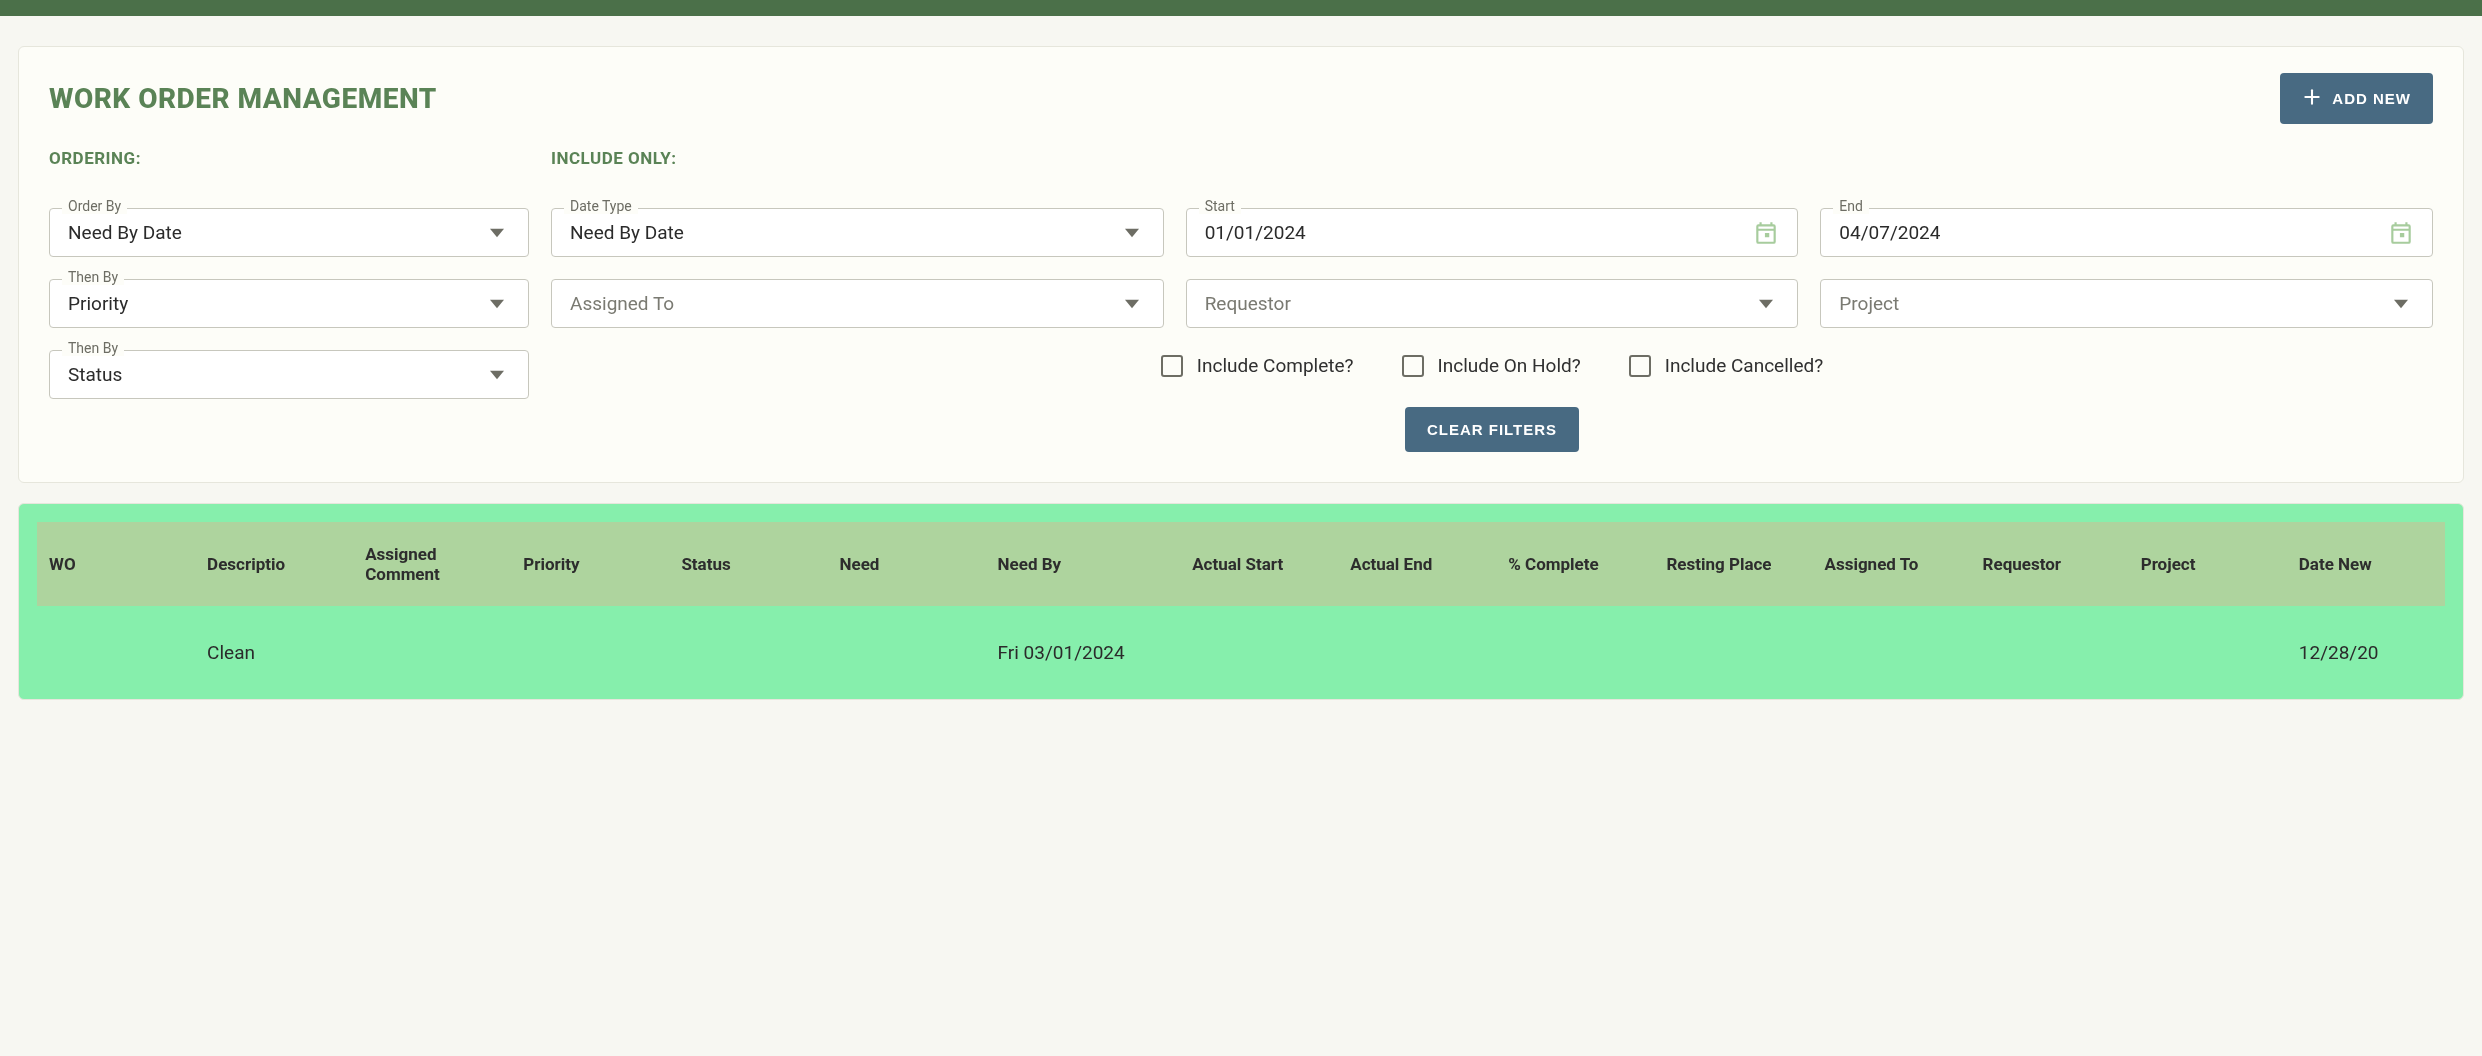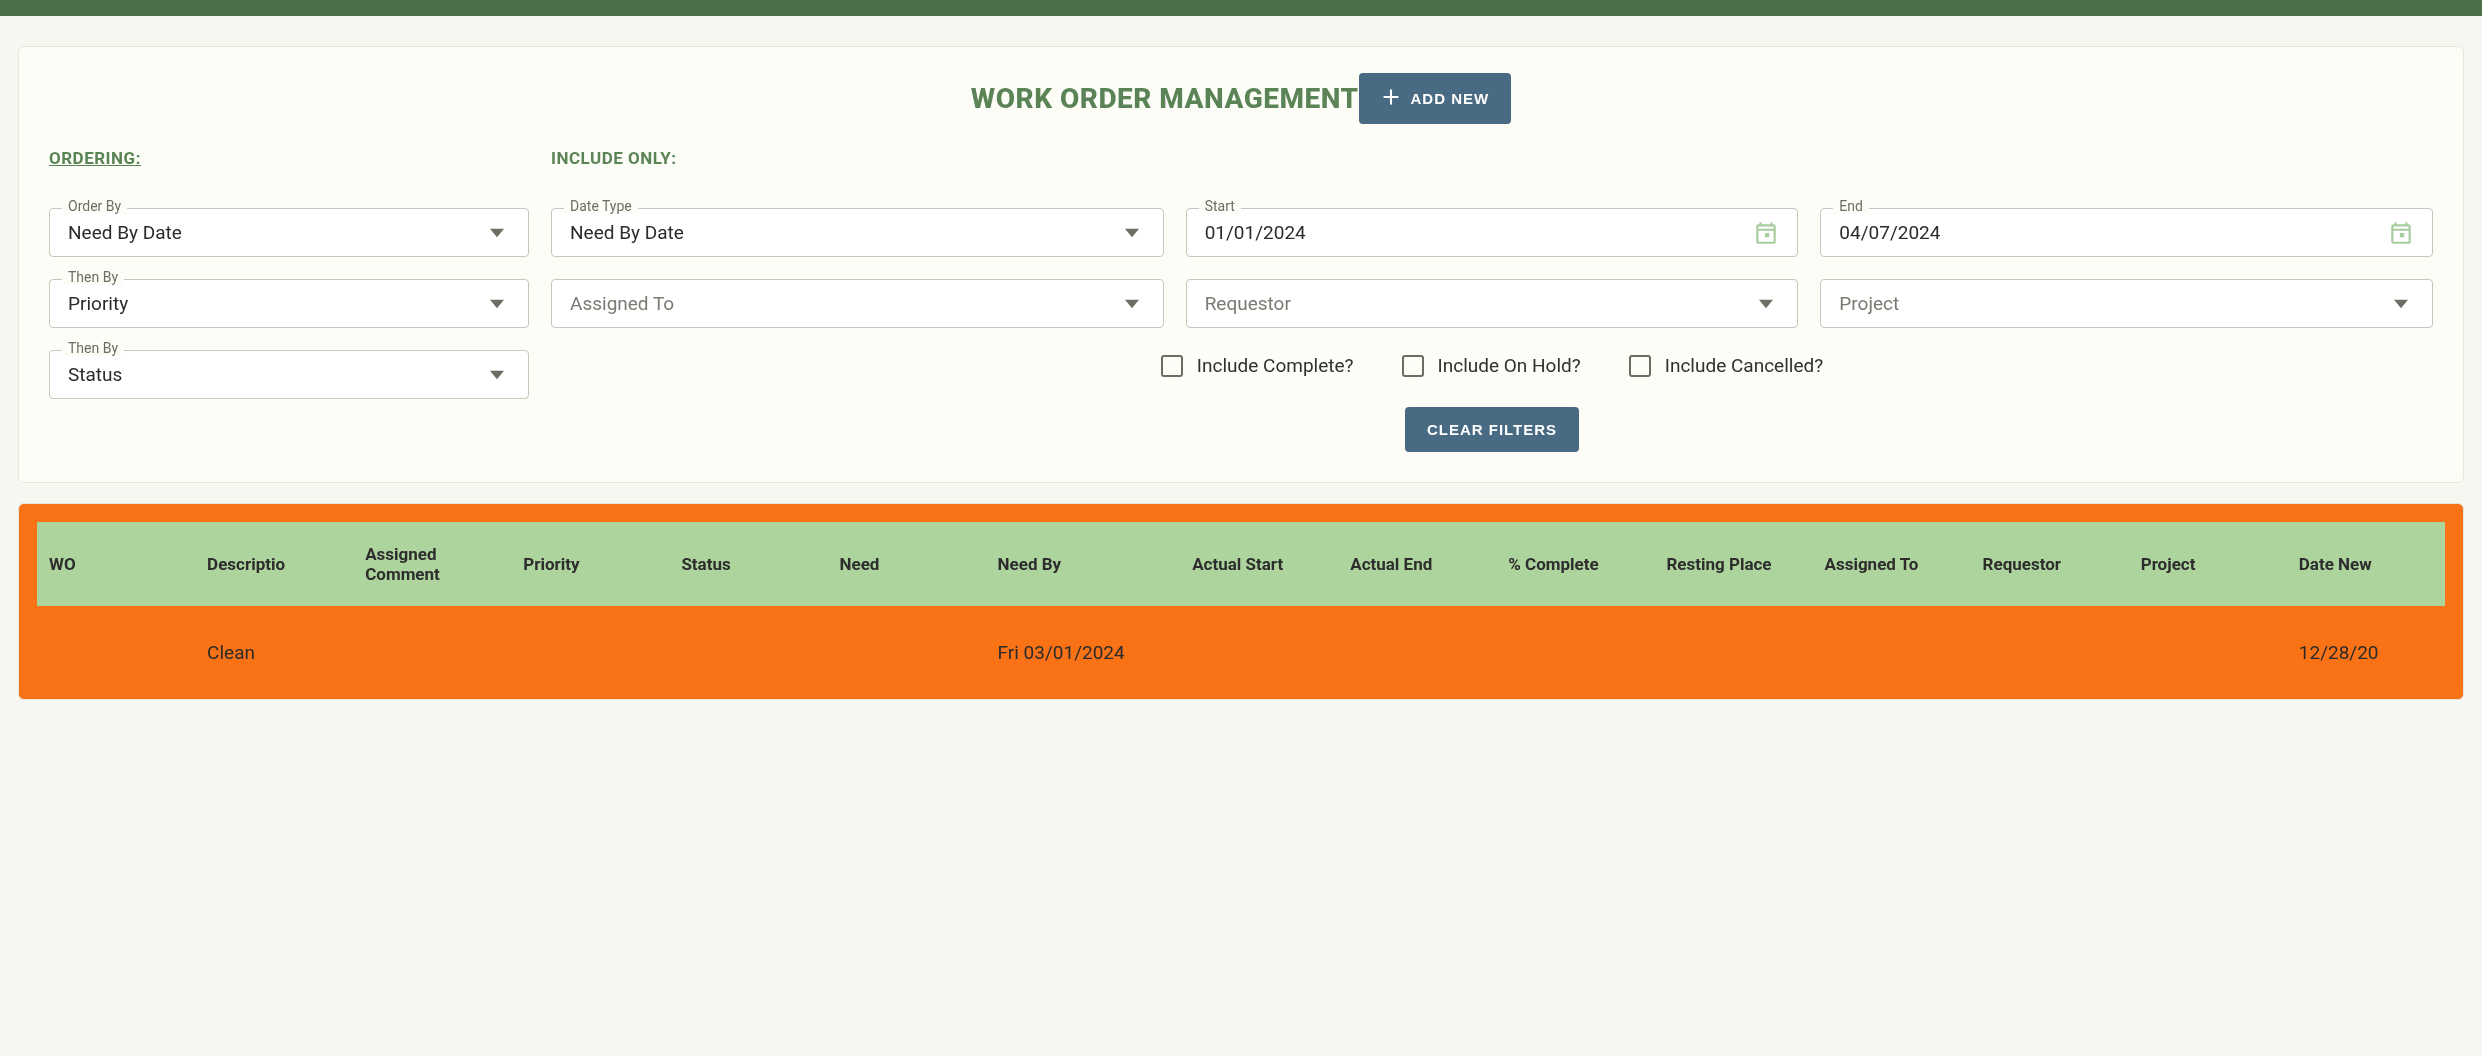--- a/index.html
+++ b/index.html
@@ -16,21 +16,21 @@
   }
   .card {
     background: #fdfdf8;
     border: 1px solid #e6e6dc;
     border-radius: 6px;
     margin: 30px 18px 20px 18px;
     padding: 26px 30px 30px 30px;
   }
   .card-header {
     display: flex;
-    justify-content: center;
+    justify-content: space-between;
     align-items: center;
     margin-bottom: 24px;
   }
   .page-title {
     color: #5a8356;
     font-weight: 800;
     font-size: 28px;
     letter-spacing: 0.5px;
   }
   .btn {
@@ -57,21 +57,21 @@
     letter-spacing: 0.5px;
     margin-bottom: 18px;
   }
   .filter-grid {
     display: grid;
     grid-template-columns: 480px repeat(3, 1fr);
     column-gap: 22px;
     row-gap: 22px;
     align-items: start;
   }
-  .row-span { grid-column: 1 / 2; text-decoration: underline; }
+  .row-span { grid-column: 1 / 2; }
   .field {
     position: relative;
     border: 1px solid #c7c7bd;
     border-radius: 4px;
     background: #fff;
     height: 49px;
     display: flex;
     align-items: center;
     padding: 0 18px;
   }
@@ -122,21 +122,21 @@
     color: #303030;
     cursor: pointer;
   }
   .check .box {
     width: 22px; height: 22px;
     border: 2px solid #6d6d64;
     border-radius: 3px;
   }
   
   .table-card {
-    background: #f97316;
+    background: #86efac;
     border: 1px solid #e6e6dc;
     border-radius: 6px;
     margin: 0 18px 0 18px;
     padding: 18px 18px 0 18px;
     overflow: hidden;
   }
   table {
     width: 100%;
     border-collapse: collapse;
     table-layout: fixed;

